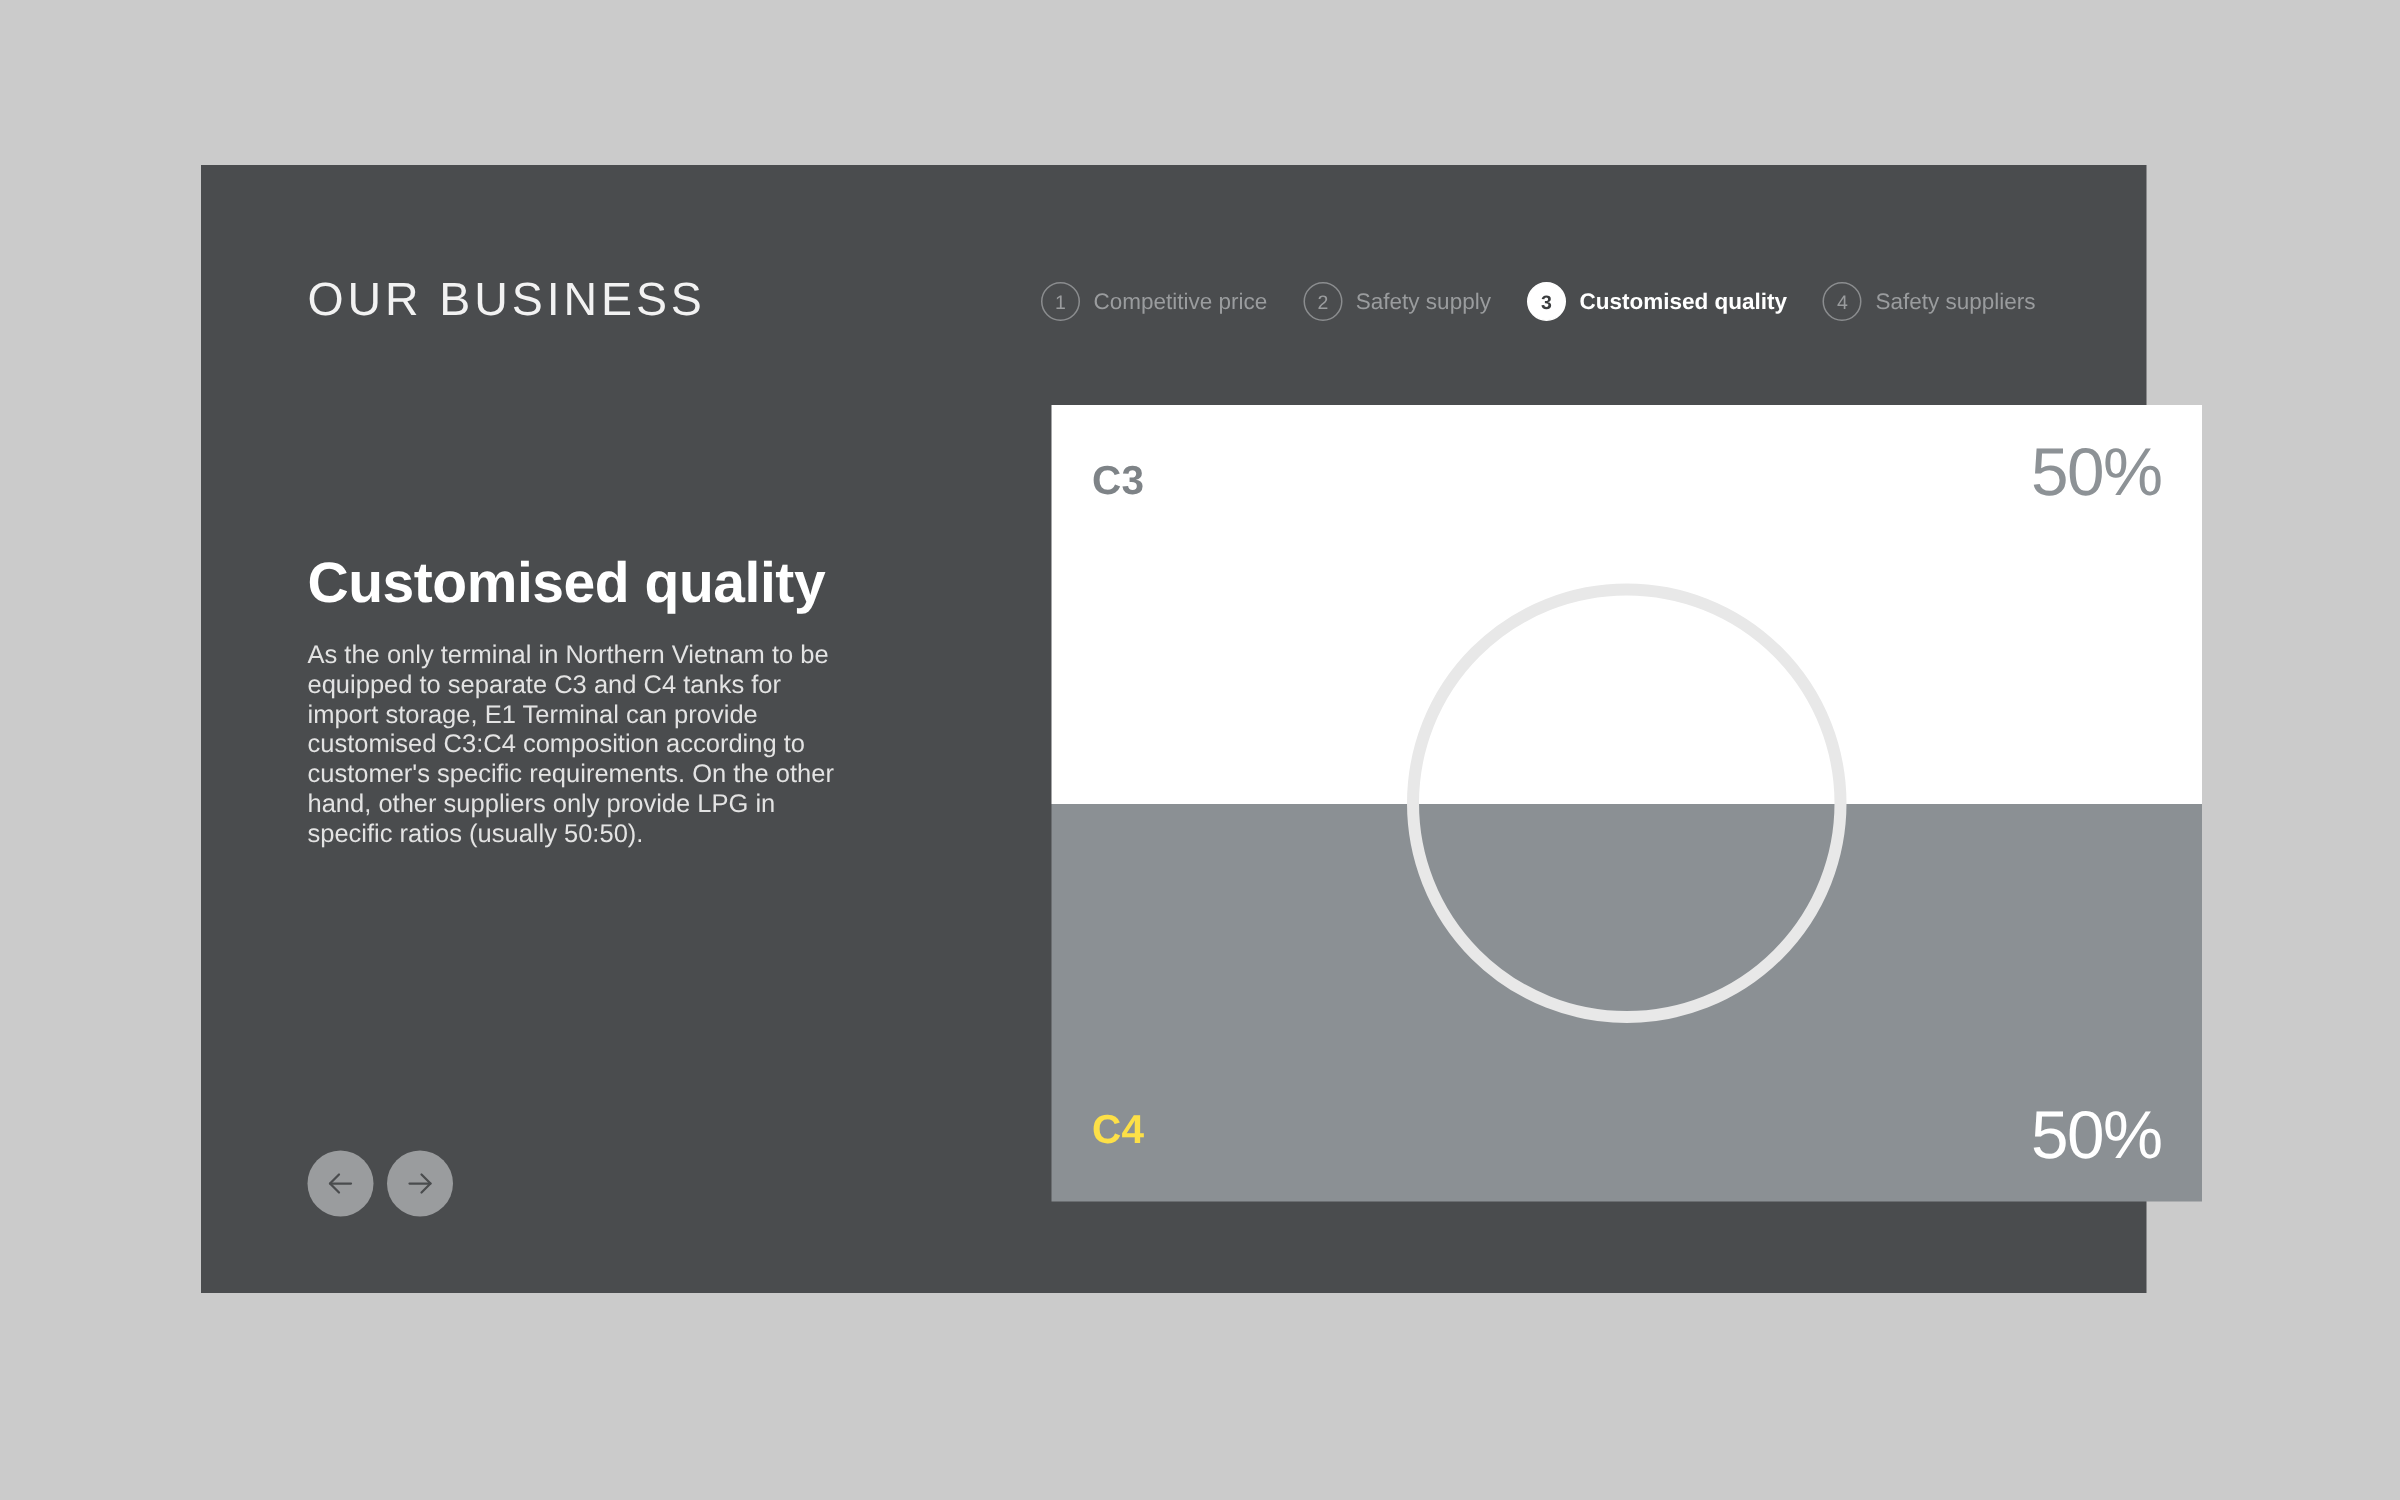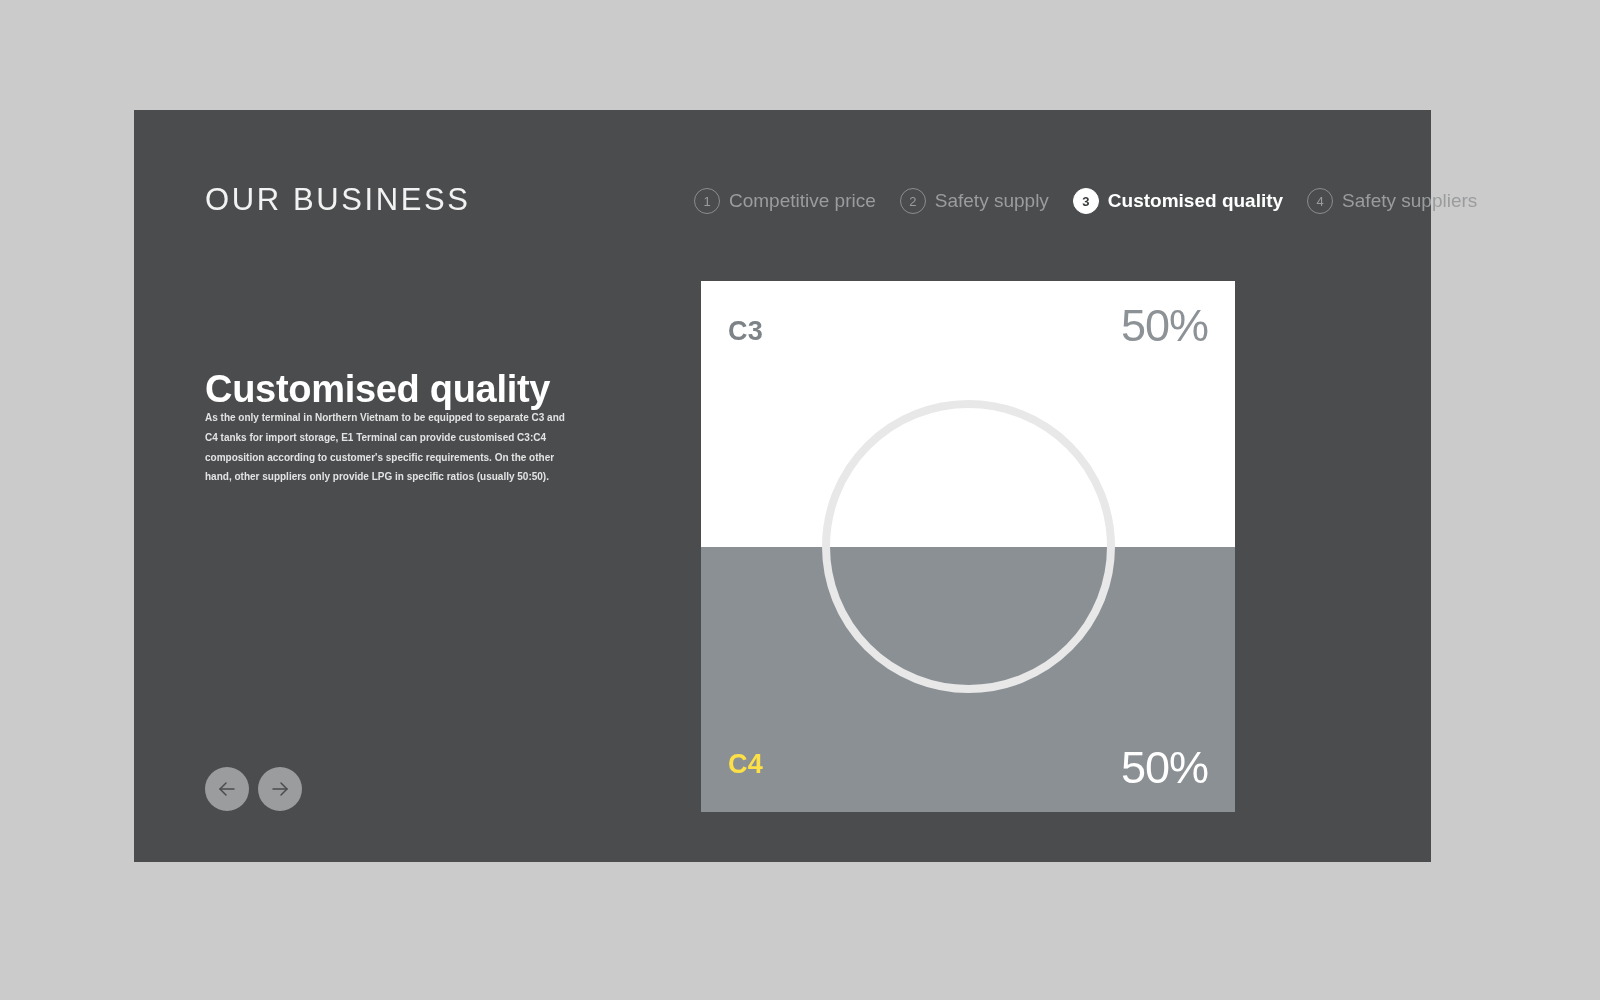--- a/index.html
+++ b/index.html
@@ -65,21 +65,21 @@
     border: 1px solid #8b8d8f;
     color: #9a9c9e;
     font-size: 13px;
     display: flex;
     align-items: center;
     justify-content: center;
     flex: none;
   }
 
   .step-label {
-    font-size: 19px;
+    font-size: 15px;
     color: #9a9c9e;
   }
 
   .step.is-active .step-num {
     background: #ffffff;
     border-color: #ffffff;
     color: #3a3c3e;
     font-weight: bold;
   }
 
@@ -95,27 +95,26 @@
     top: 258px;
     font-size: 38px;
     font-weight: bold;
     color: #ffffff;
     letter-spacing: -0.3px;
   }
 
   .body-copy {
     position: absolute;
     left: 71px;
-    top: 298px;
+    top: 317px;
     width: 362px;
-    font-size: 10px;
+    font-size: 17px;
     line-height: 19.8px;
     color: #e3e3e3;
     white-space: pre-line;
-    font-weight: bold;
   }
 
   
   .arrow-row {
     position: absolute;
     left: 71px;
     top: 657px;
     display: flex;
     gap: 9px;
   }
@@ -129,22 +128,22 @@
     align-items: center;
     justify-content: center;
   }
 
   .arrow-btn svg { display: block; }
 
   
   .panel {
     position: absolute;
     left: 567px;
-    top: 171px;
-    width: 534px;
+    top: 160px;
+    width: 767px;
     height: 531px;
   }
 
   .panel-half {
     position: absolute;
     left: 0;
     width: 100%;
     height: 50%;
   }
   .panel-half.top    { top: 0;   background: #ffffff; }

